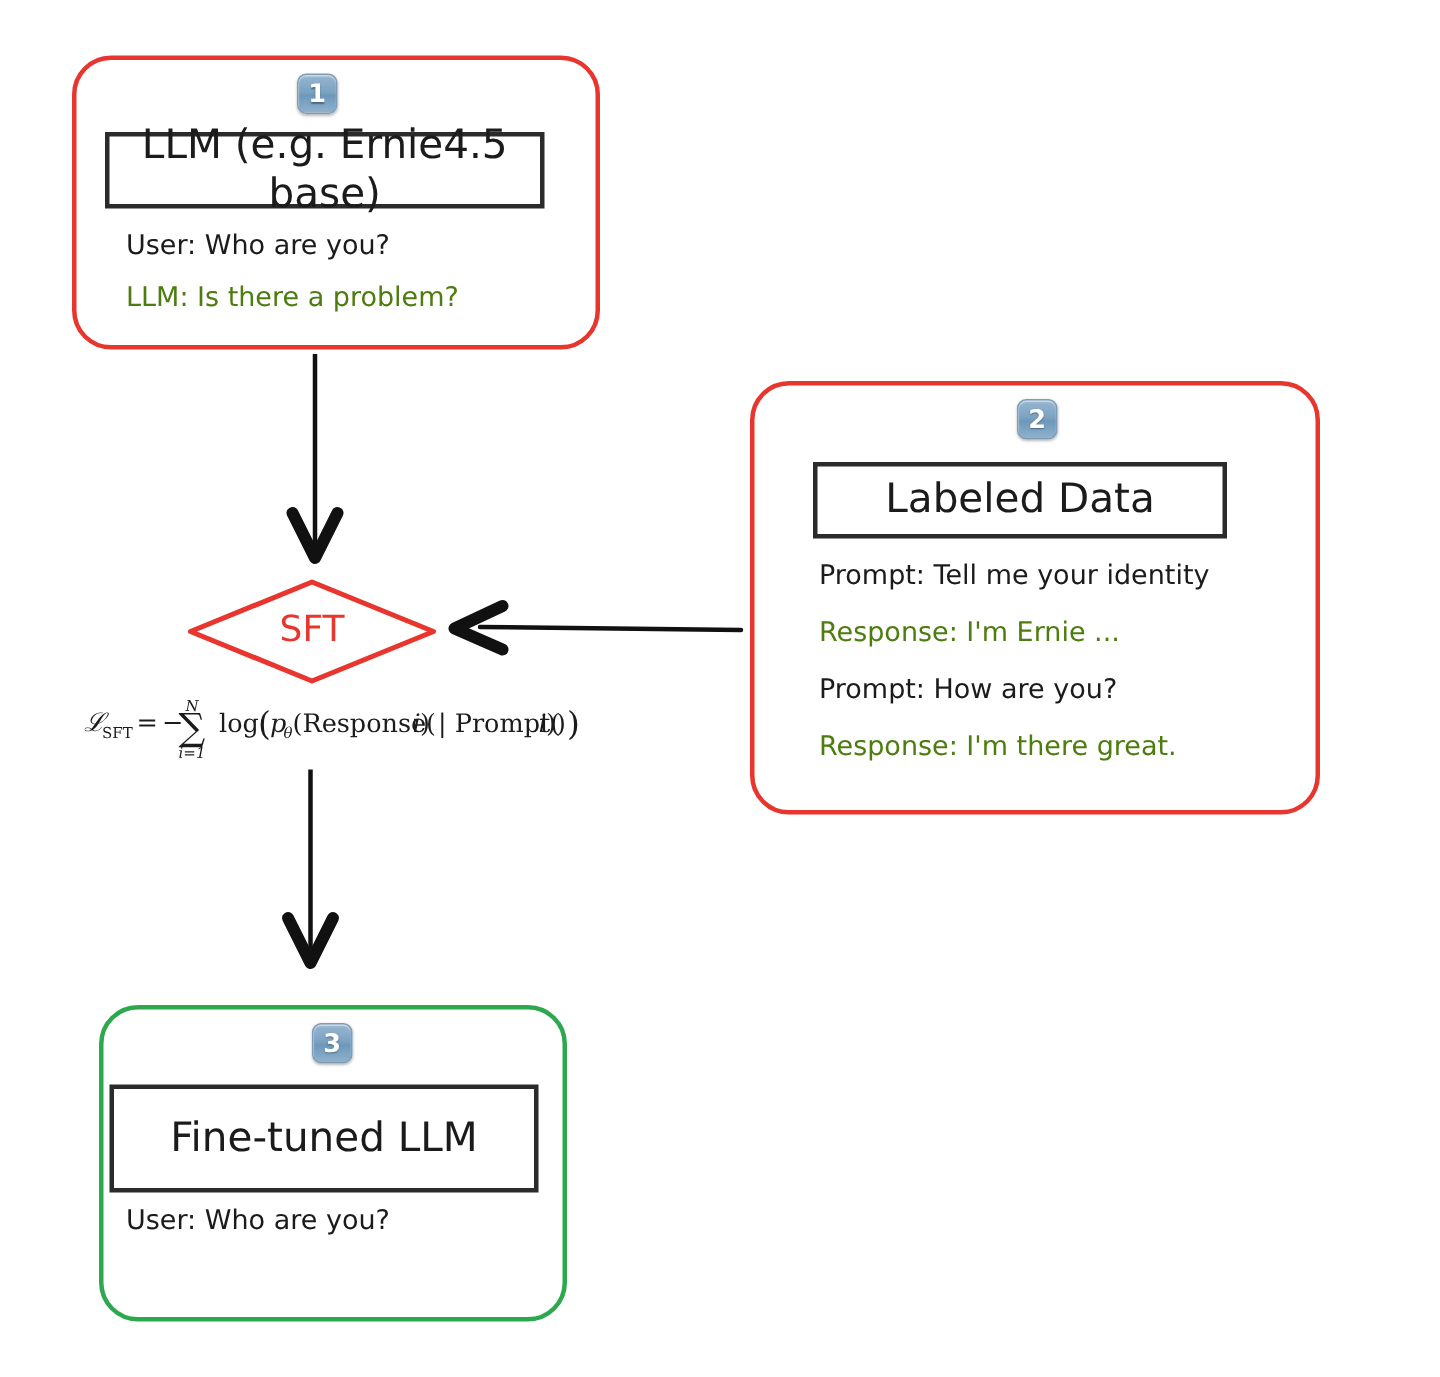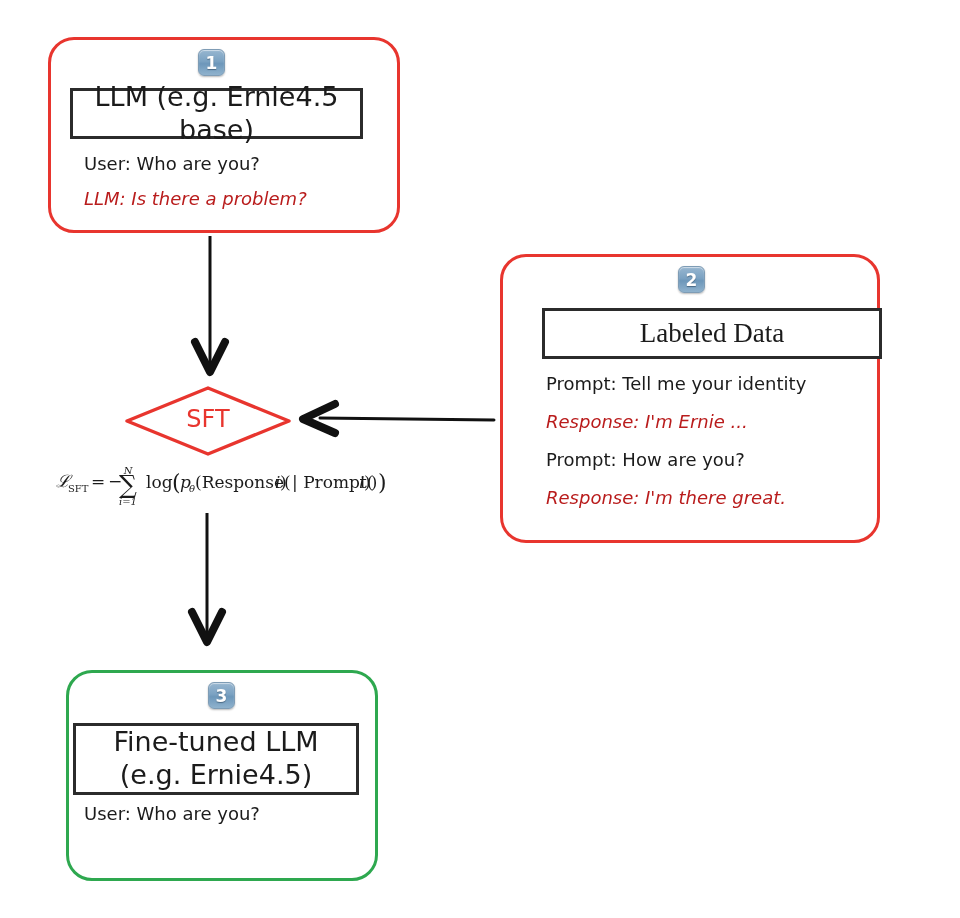--- a/index.html
+++ b/index.html
@@ -68,21 +68,21 @@
   }
 
   
   .line {
     position: absolute;
     font-size: 18px;
     white-space: nowrap;
     letter-spacing: 0px;
   }
   .line.dark  { color: #1b1b1b; }
-  .line.red   { color: #b91c1c; font-style: italic; }
+  .line.red   { color: #4d7c0f; }
   .line.green { color: #2ea84f; }
 
   
   .diamond-wrap {
     position: absolute;
     left: 124px;
     top: 385px;
     width: 168px;
     height: 72px;
   }
@@ -128,21 +128,21 @@
     <span>LLM (e.g. Ernie4.5 base)</span>
   </div>
 
   <div class="line dark" style="left:84px; top:153px;">User: Who are you?</div>
   <div class="line red" style="left:84px; top:188px;">LLM:  Is there a problem?</div>
 
   <div class="stage-box red" style="left:500px; top:254px; width:380px; height:289px;"></div>
 
   <div class="badge" style="left:678px; top:266px;">2</div>
 
-  <div class="inner-box" style="left:542px; top:308px; width:340px; height:51px;font-family:Liberation Serif, serif;">
+  <div class="inner-box" style="left:542px; top:308px; width:276px; height:51px;">
     <span>Labeled Data</span>
   </div>
 
   <div class="line red" style="left:546px; top:411px;">Response:  I'm Ernie ...</div>
   <div class="line dark" style="left:546px; top:373px;">Prompt: Tell me your identity</div>
   <div class="line dark" style="left:546px; top:449px;">Prompt: How are you?</div>
   <div class="line red" style="left:546px; top:487px;">Response:  I'm there great.</div>
 
   <div class="diamond-wrap">
     <svg width="168" height="72" viewBox="0 0 168 72">
@@ -179,21 +179,20 @@
       <text x="322" y="35" font-family="DejaVu Serif, Liberation Serif, serif" font-size="22" fill="#1b1b1b">)</text>
     </svg>
   </div>
 
   <div class="stage-box green" style="left:66px; top:670px; width:312px; height:211px;"></div>
 
   <div class="badge" style="left:208px; top:682px;">3</div>
 
   <div class="inner-box" style="left:73px; top:711px; width:286px; height:72px;margin-top:12px;">
     <span>Fine-tuned LLM</span>
-    <span>(e.g. Ernie4.5)</span>
   </div>
 
   <div class="line dark" style="left:84px; top:803px;">User: Who are you?</div>
 
   <svg class="arrow-layer" viewBox="0 0 960 918">
 
     <g>
       <path d="M210,236 L210,363" stroke="#111111" stroke-width="3" fill="none"></path>
       <path d="M195,342 L210,372 L225,342" stroke="#111111" stroke-width="8" fill="none" stroke-linecap="round" stroke-linejoin="round"></path>
     </g>

